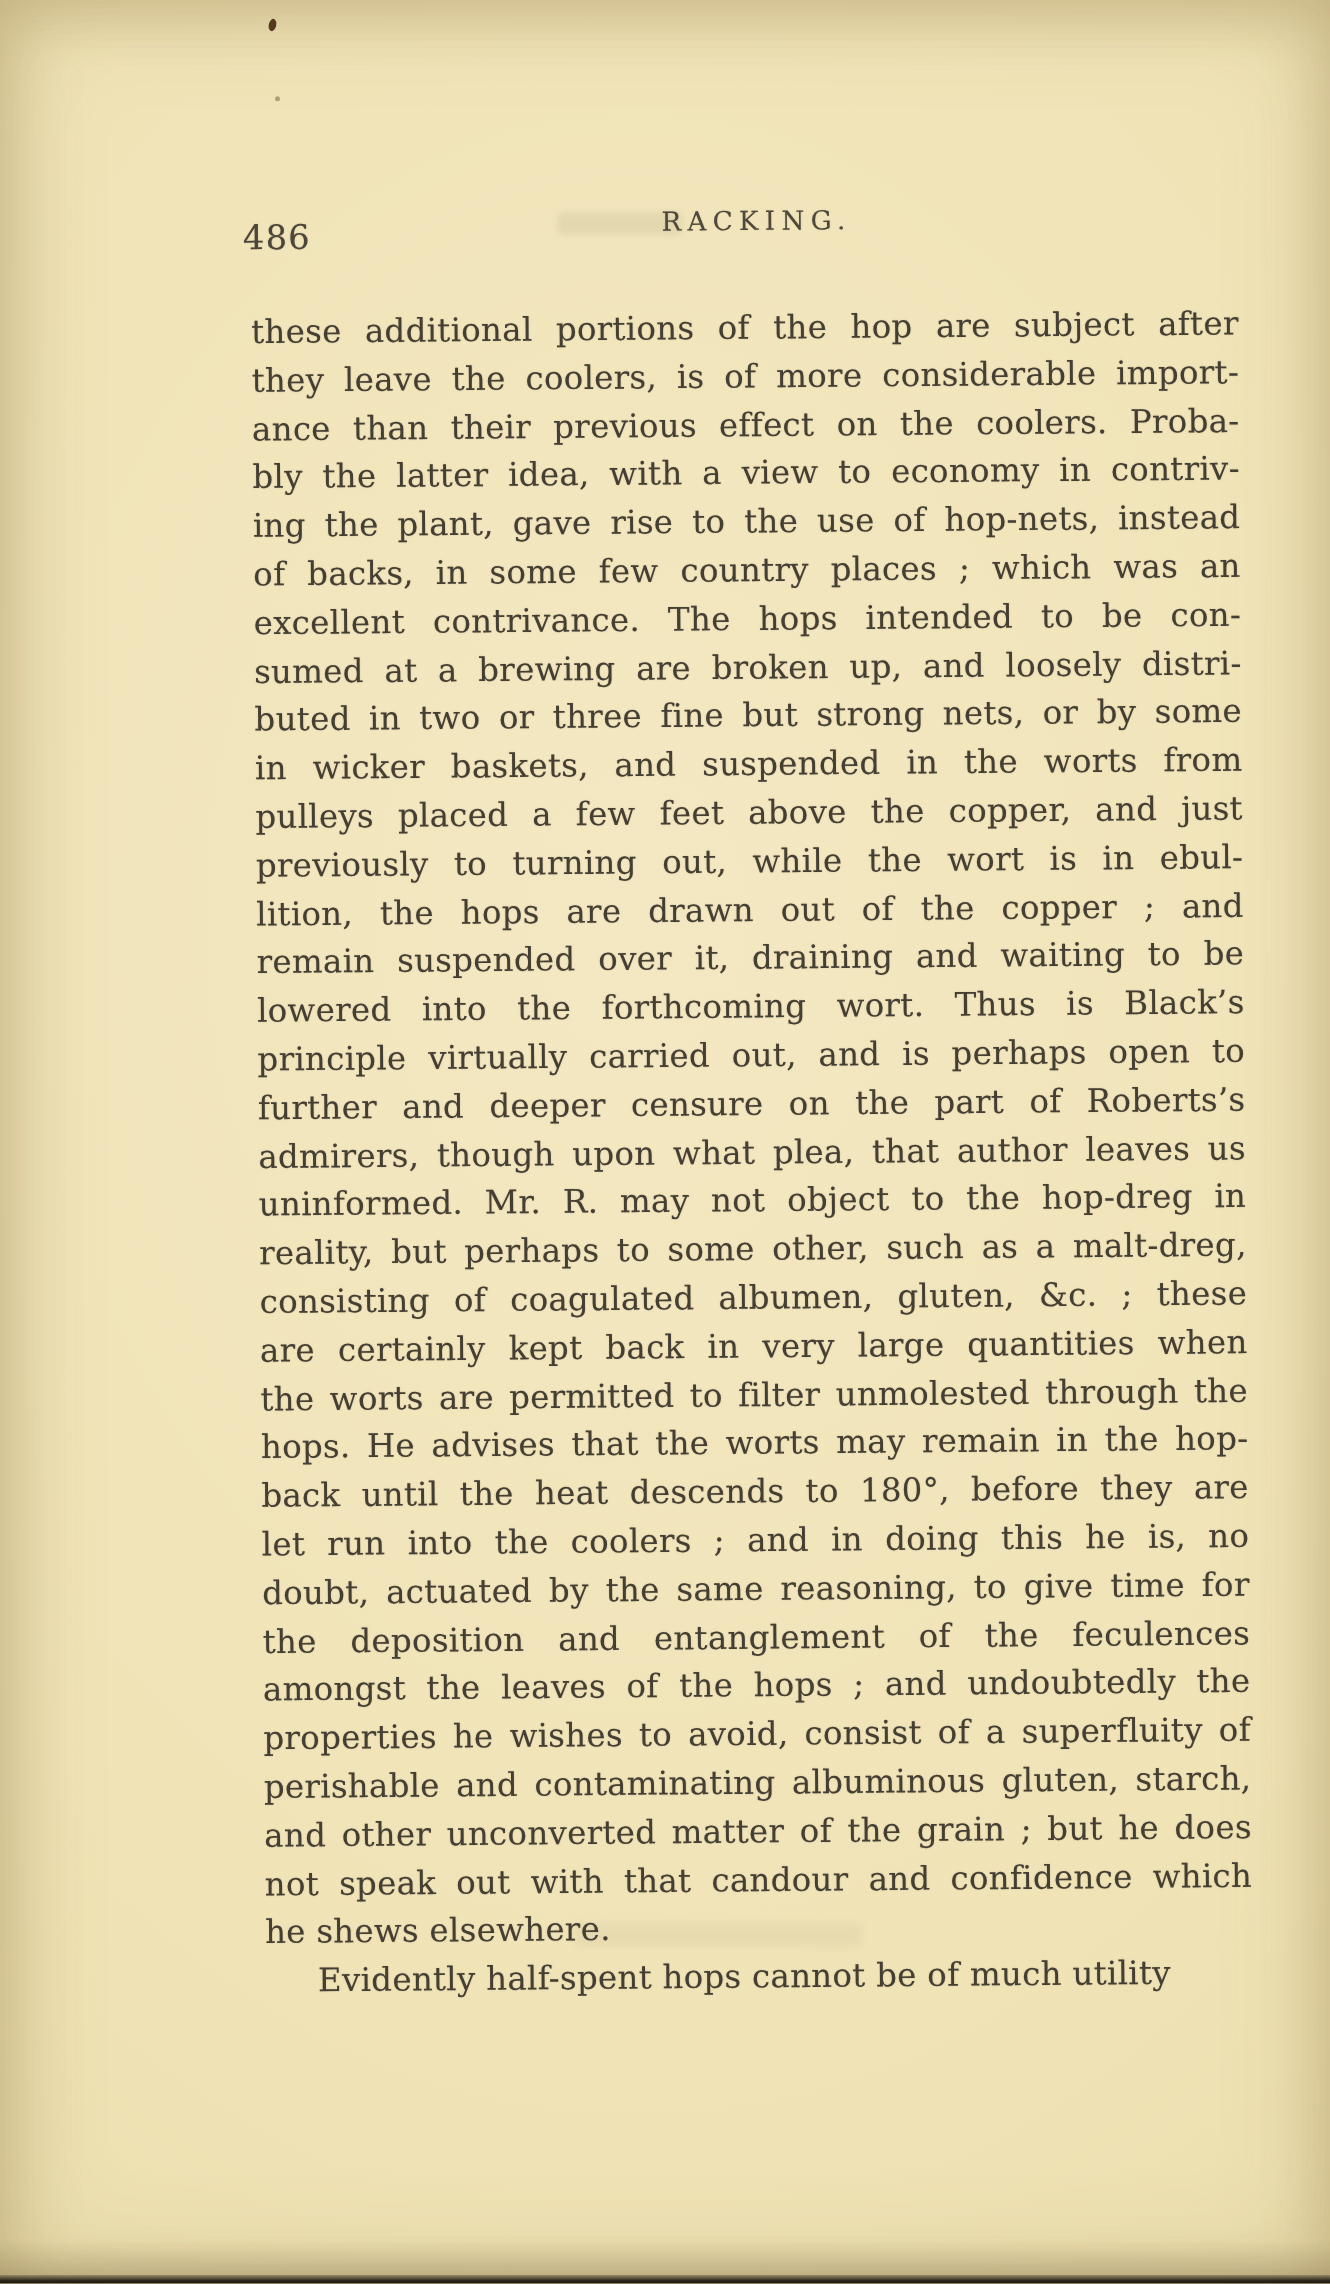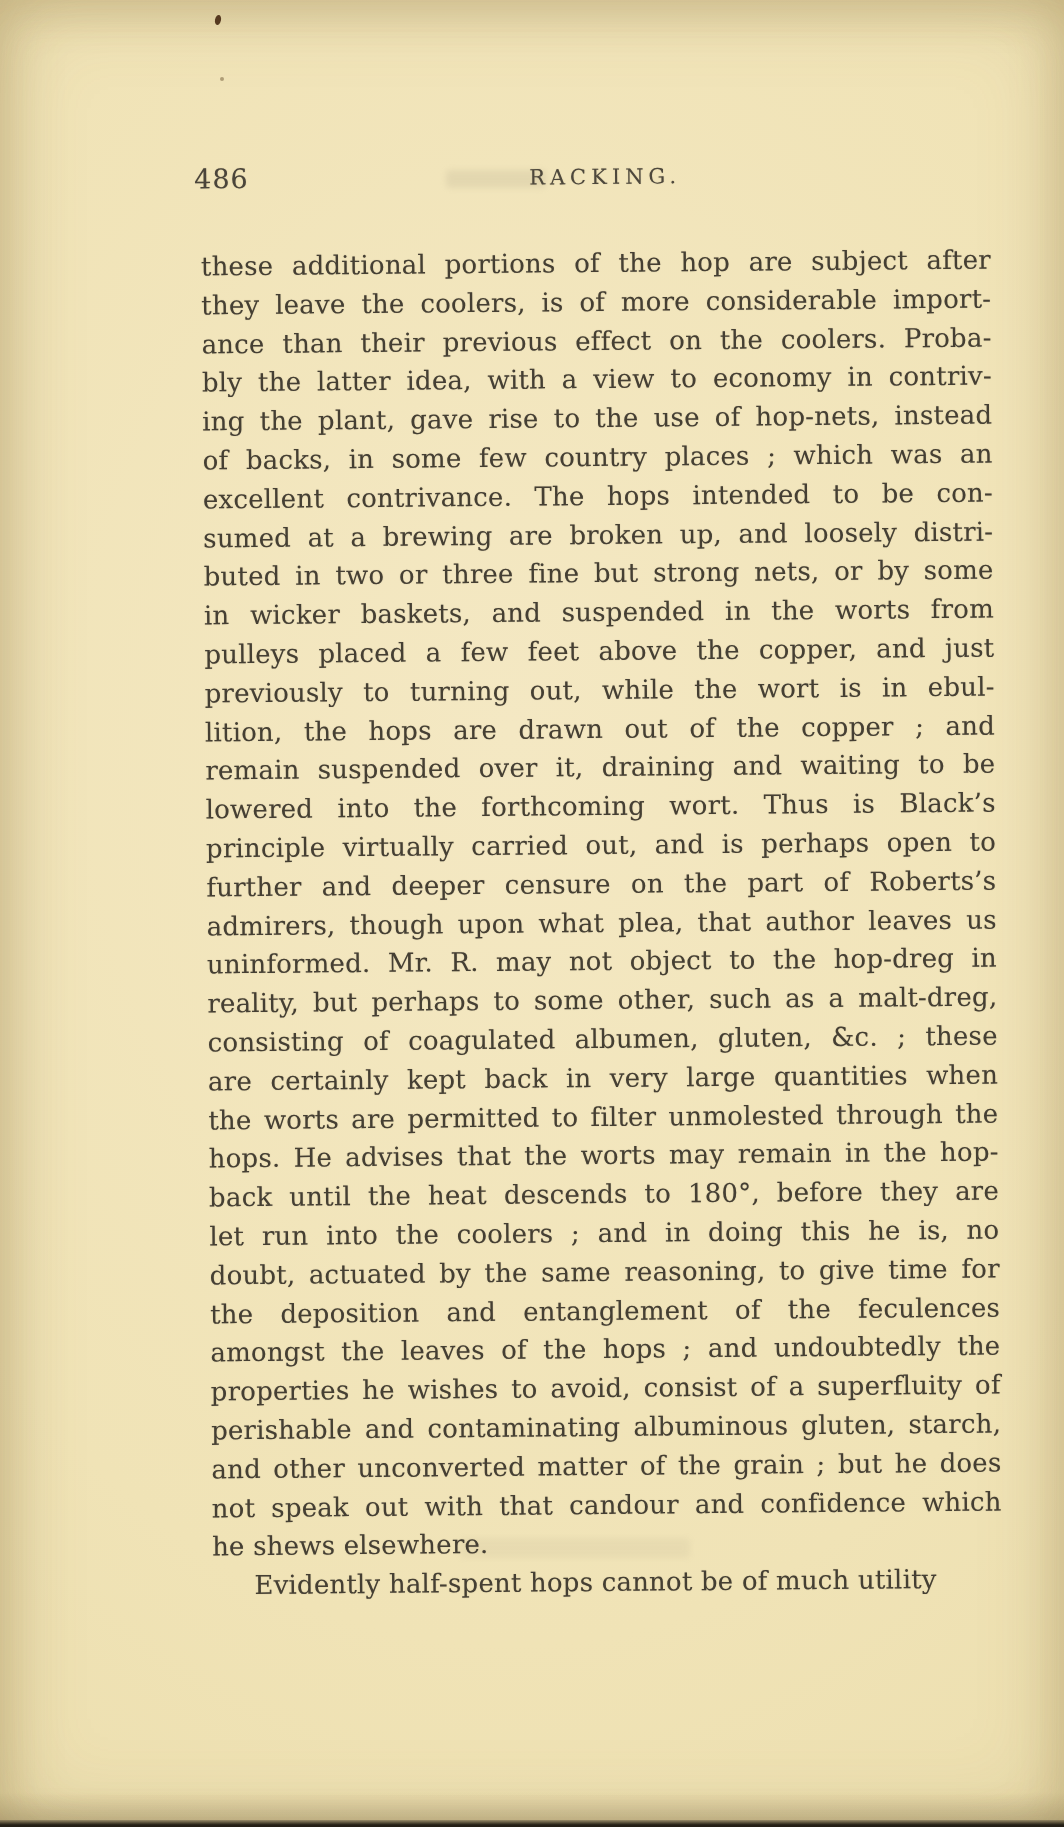--- a/index.html
+++ b/index.html
@@ -15,21 +15,21 @@
     font-family:"DejaVu Serif","Liberation Serif",serif;
   }
   .content {
     position:absolute; left:200px; top:160px; width:790px;
     transform:rotate(-0.5deg); transform-origin:50% 0;
     color:#453f33;
     text-shadow:0 0 1px rgba(69,63,51,.35);
   }
   .header { position:relative; height:38px; margin-bottom:46px; }
   .page-num {
-    position:absolute; left:-6px; top:0;
+    position:absolute; left:-6px; top:12px;
     font-size:27px; letter-spacing:1px; color:#4b453a;
   }
   .running-title {
     position:absolute; left:20px; right:0; top:5px;
     text-align:center; font-size:21px; letter-spacing:5px; color:#4e483c;
   }
   .body { font-size:26px; line-height:38.8px; letter-spacing:.2px; }
   .line { height:38.8px; }
   .jl { text-align:justify; text-align-last:justify; }
   .ll { text-align:left; }

